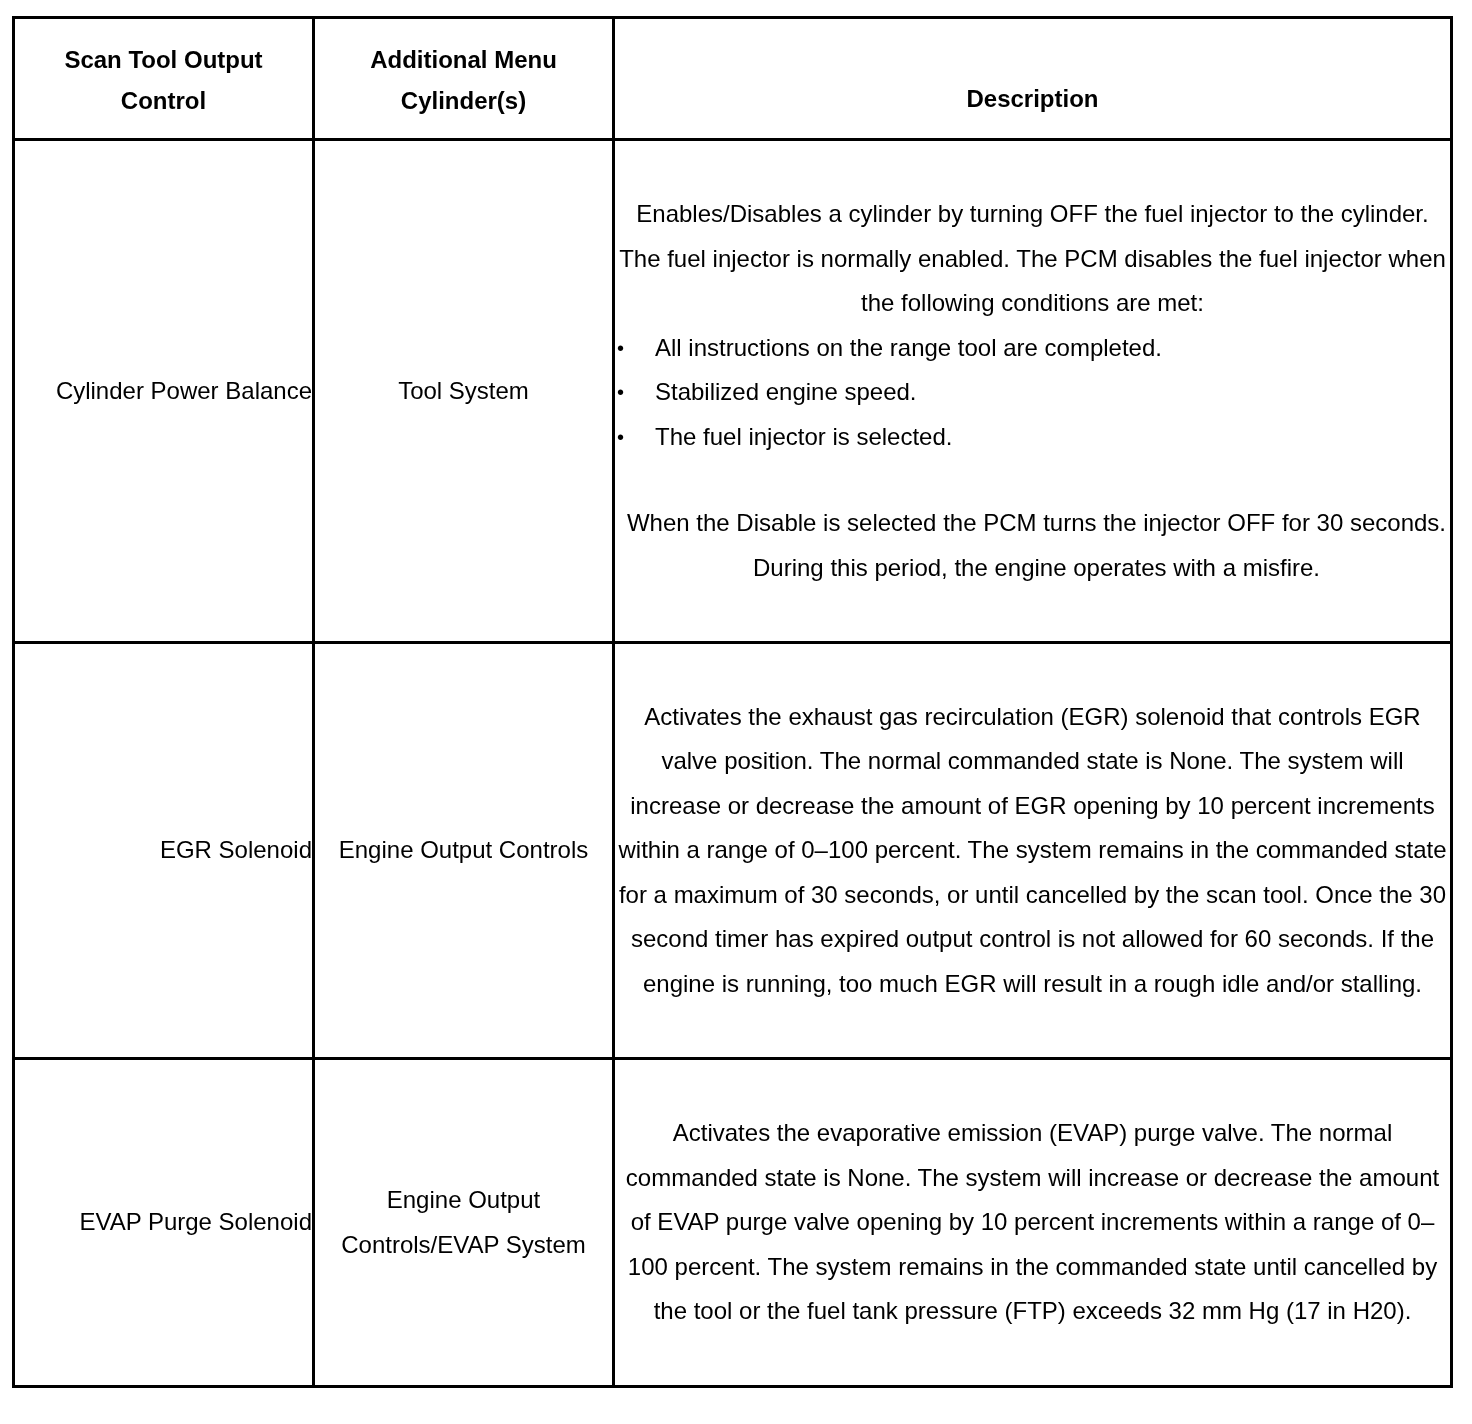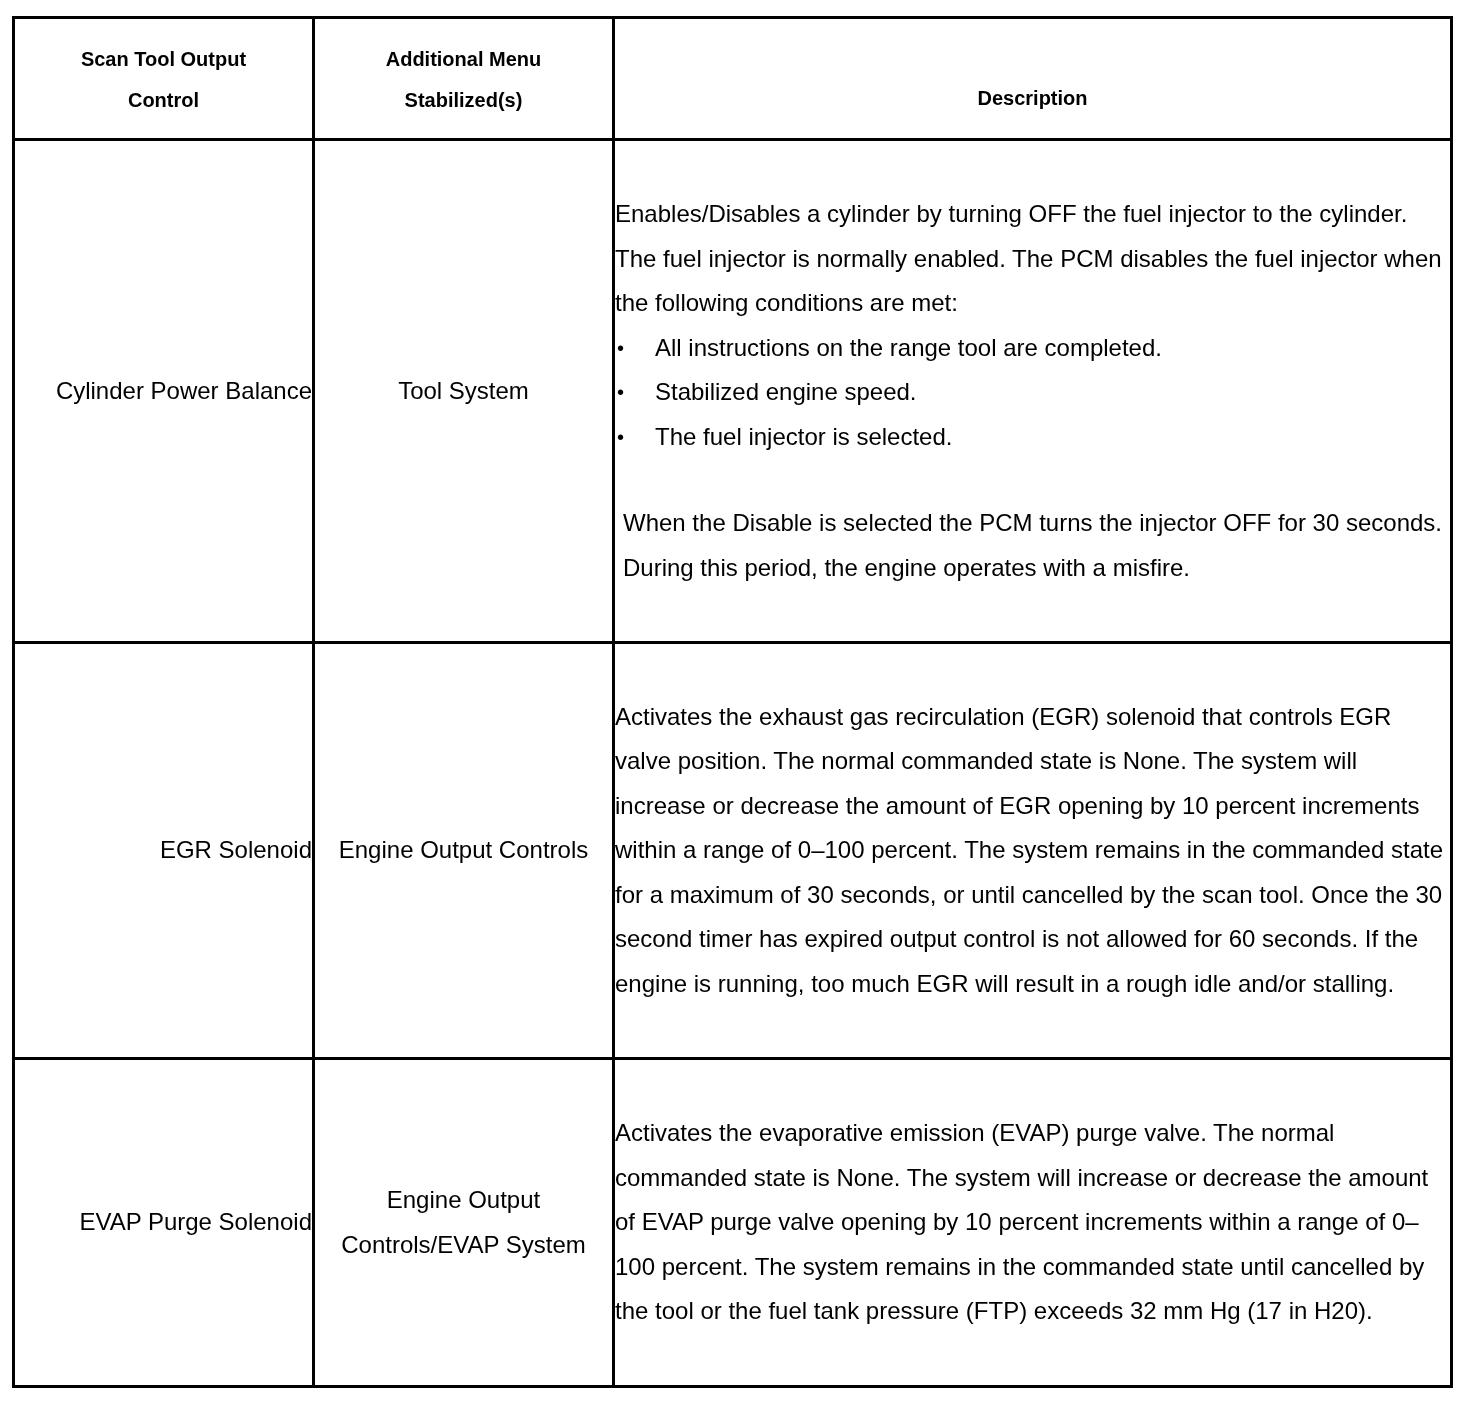--- a/index.html
+++ b/index.html
@@ -26,21 +26,21 @@
     table.spec col.c1 { width: 300px; }
     table.spec col.c2 { width: 300px; }
     table.spec col.c3 { width: 838px; }
     table.spec th, table.spec td {
       border: 3px solid #000000;
       padding: 0;
       vertical-align: middle;
     }
     table.spec th {
       font-weight: bold;
-      font-size: 20px;
+      font-size: 24px;
       line-height: 39px;
       text-align: center;
       height: 99px;
     }
     table.spec th.desc-head {
       vertical-align: bottom;
       padding-bottom: 20px;
     }
     table.spec th .hd {
       display: block;
@@ -62,21 +62,21 @@
     td.desc-cell {
       text-align: left;
       padding-left: 15px;
       padding-right: 60px;
       vertical-align: top;
       padding-top: 14px;
     }
     tr.row-1 td { height: 500px; }
     tr.row-2 td { height: 413px; margin-top: 10px; }
     tr.row-3 td { height: 325px; }
-    .para { display: block; }
+    .para { display: block; text-align: center; }
     ul.conds {
       list-style: none;
       margin: 0;
       padding: 0;
     }
     ul.conds li {
       position: relative;
       padding-left: 40px;
     }
     ul.conds li .bullet {
@@ -98,21 +98,21 @@
     <col class="c3">
   </colgroup>
   <thead>
     <tr>
       <th>
         <span class="hd">Scan Tool Output</span>
         <span class="hd">Control</span>
       </th>
       <th>
         <span class="hd">Additional Menu</span>
-        <span class="hd">Stabilized(s)</span>
+        <span class="hd">Cylinder(s)</span>
       </th>
       <th class="desc-head">
         <span>Description</span>
       </th>
     </tr>
   </thead>
   <tbody>
     <tr class="row-1">
       <td class="name-cell">Cylinder Power Balance</td>
       <td class="menu-cell">Tool System</td>

